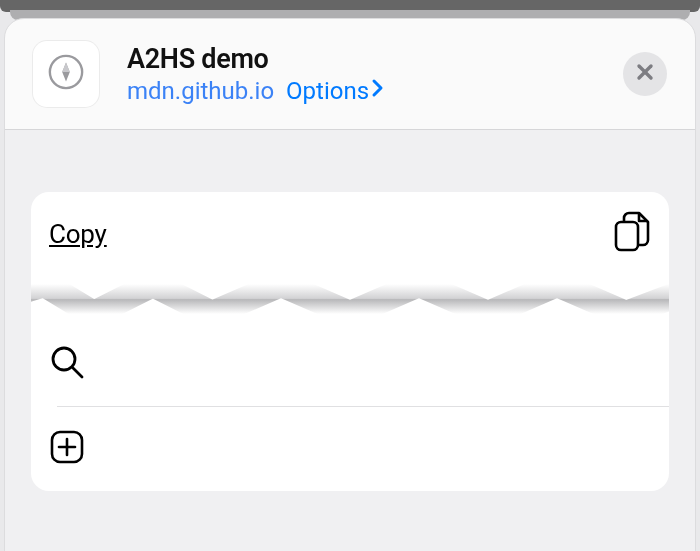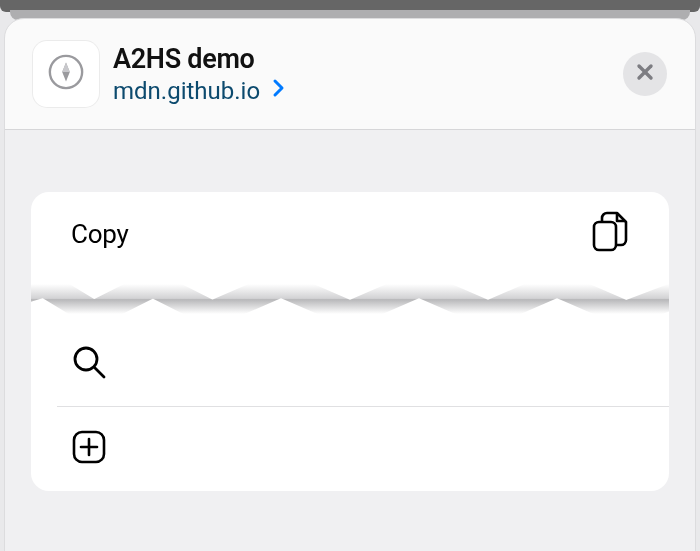--- a/index.html
+++ b/index.html
@@ -37,21 +37,21 @@
       border-radius: 20px 20px 0 0;
       padding-top: 22px;
       height: 540px;
       border: 1px solid #dcdcde;
       position: relative;
     }
     .header-row {
       display: flex;
       align-items: center;
       padding: 0 28px 22px 28px;
-      gap: 14px;
+      gap: 28px;
     }
     .site-icon-box {
       width: 66px;
       height: 66px;
       background: #fff;
       border-radius: 14px;
       display: flex;
       align-items: center;
       justify-content: center;
       box-shadow: 0 0 0 1px rgba(0,0,0,0.06);
@@ -71,21 +71,21 @@
       letter-spacing: -0.3px;
     }
     .site-sub {
       font-size: 24px;
       margin-top: 2px;
       display: flex;
       align-items: center;
       gap: 12px;
     }
     .site-host {
-      color: #0c4a6e;
+      color: #3b82f6;
     }
     .options-link {
       color: #007aff;
       display: inline-flex;
       align-items: center;
       gap: 2px;
       font-size: 24px;
     }
     .options-chevron {
       color: #007aff;
@@ -114,22 +114,23 @@
     .menu-list {
       background: #fff;
       border-radius: 18px;
       overflow: hidden;
       position: relative;
     }
     .menu-item {
       display: flex;
       align-items: center;
       justify-content: space-between;
-      padding: 0 40px;
+      padding: 0 18px;
       height: 84px;
+      text-decoration: underline;
     }
     .menu-item-label {
       font-size: 26px;
       color: #000;
       letter-spacing: -0.2px;
     }
     .menu-item-icon {
       flex-shrink: 0;
     }
     .menu-separator {
@@ -168,20 +169,21 @@
           <polygon points="20,10 24,20 16,20" fill="#c8c8cc"></polygon>
         </svg>
       </span>
     </div>
 
     <div class="title-block">
       <div class="site-title">A2HS demo</div>
       <div class="site-sub">
         <span class="site-host">mdn.github.io</span>
         <span class="options-link">
+          <span>Options</span>
           <span class="options-chevron">
             <svg width="14" height="22" viewBox="0 0 14 22">
               <polyline points="3,4 10,11 3,18" fill="none" stroke="#007aff" stroke-width="3" stroke-linecap="round" stroke-linejoin="round"></polyline>
             </svg>
           </span>
         </span>
       </div>
     </div>
 
     <div class="close-btn">

